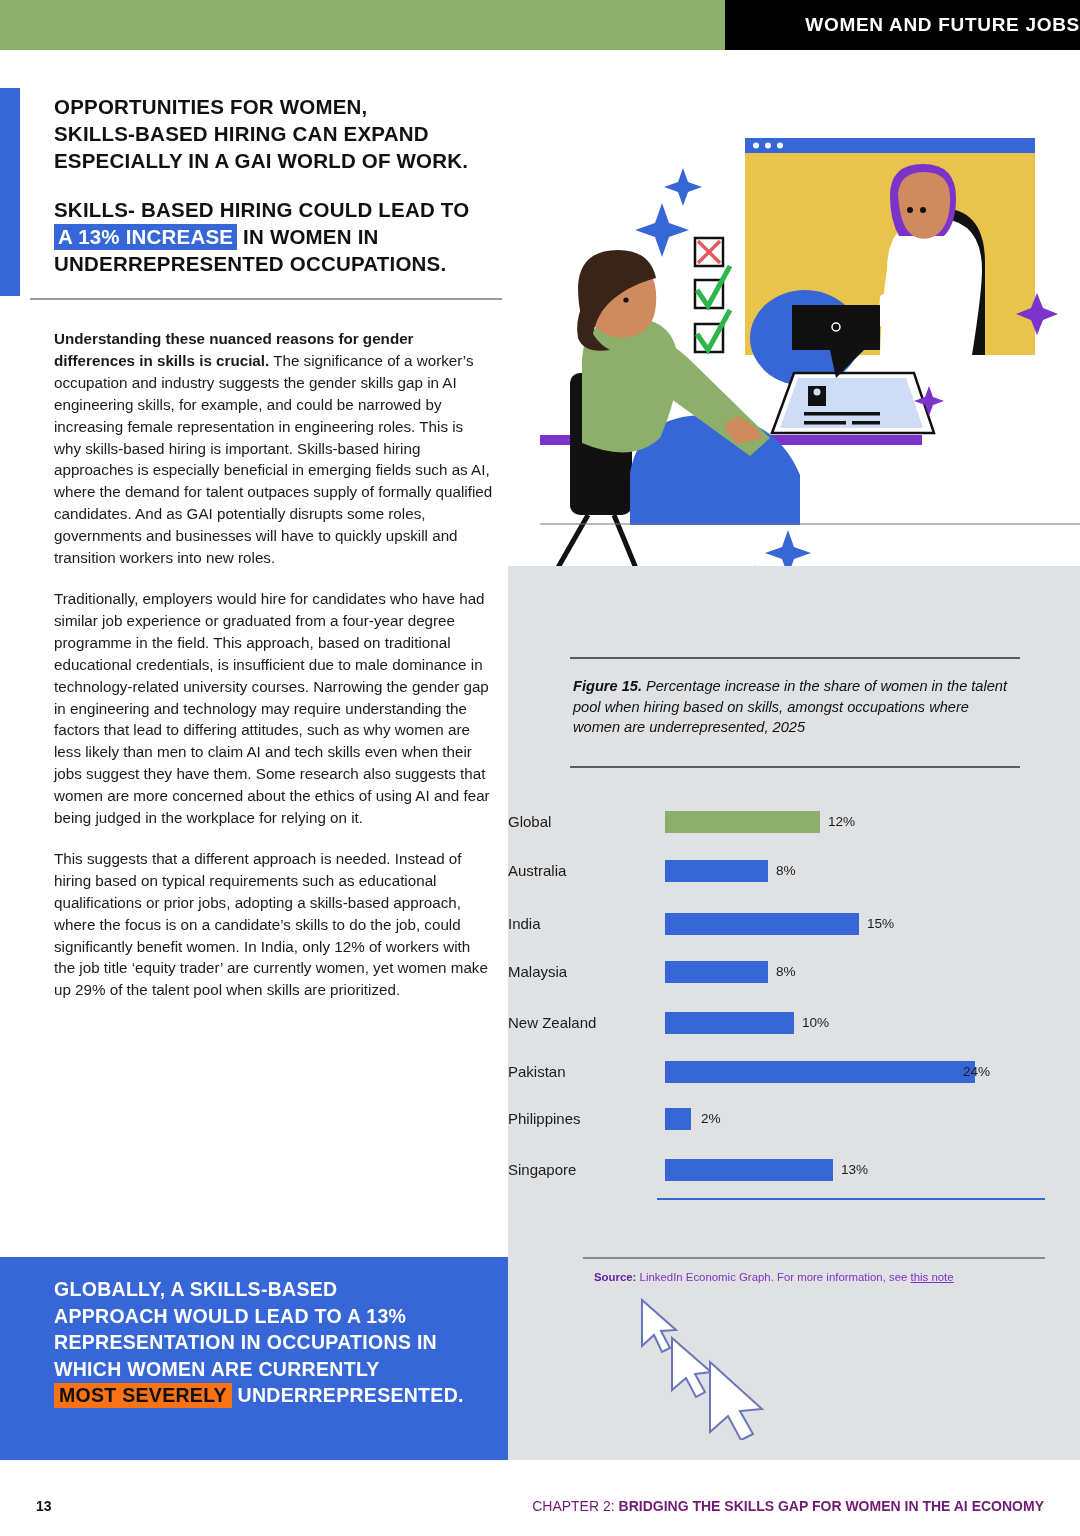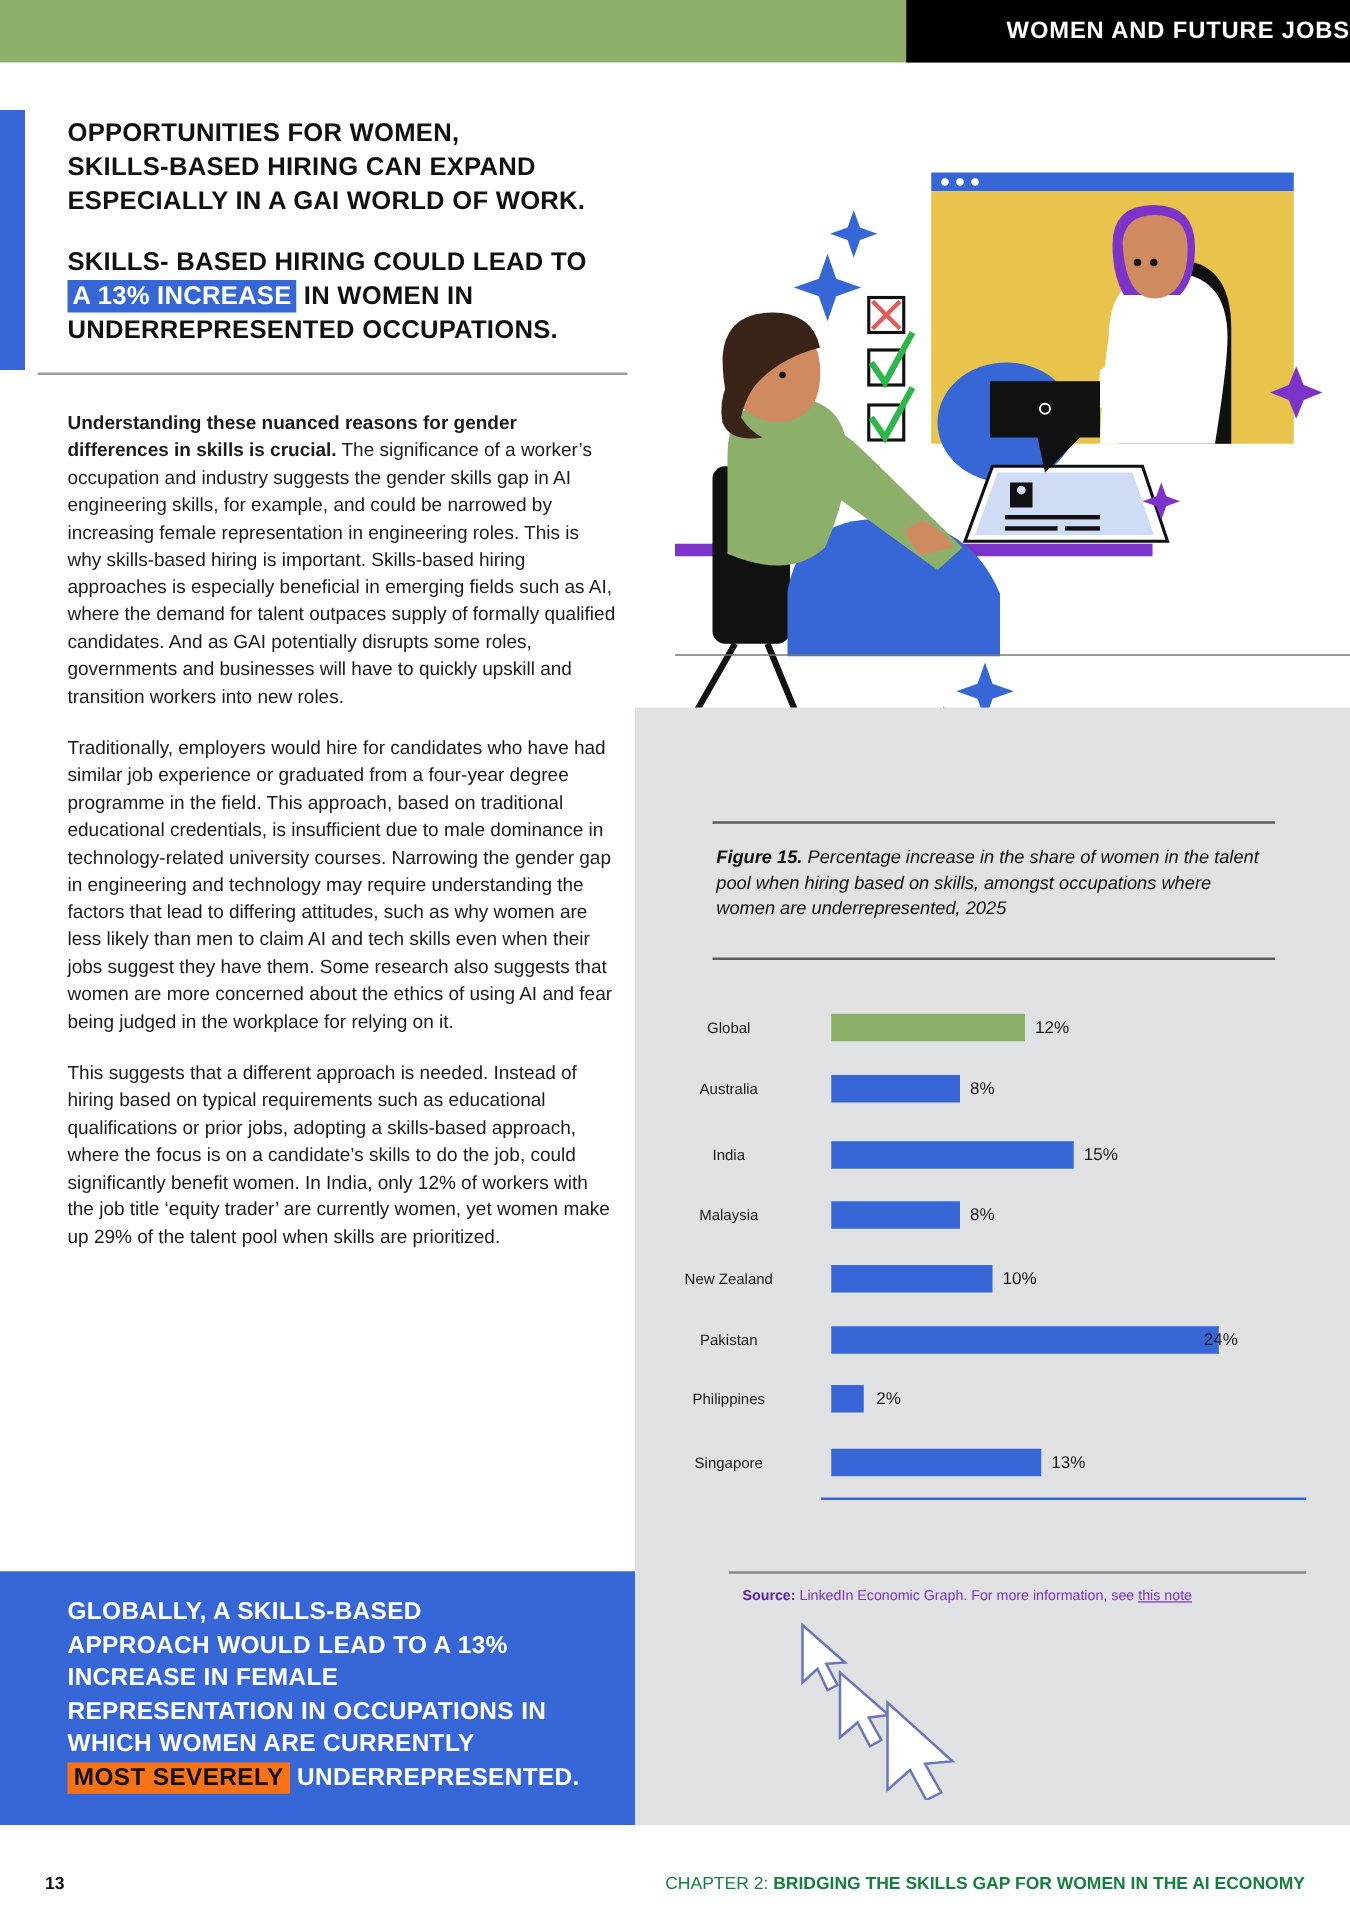--- a/index.html
+++ b/index.html
@@ -53,22 +53,22 @@
   .fig-caption {
     position:absolute; left:573px; top:676px; width:446px;
     font-style:italic; font-size:14.6px; line-height:20.5px; color:#111111;
   }
   .fig-caption b { font-style:italic; font-weight:bold; }
 
   
   .chart { position:absolute; left:508px; top:790px; width:572px; height:440px; }
   .chart-row { position:absolute; height:28px; }
   .cat-label {
-    position:absolute; right:0; width:150px; text-align:center;
-    font-size:12px; color:#1b1b1b; line-height:28px; white-space:nowrap;
+    position:absolute; right:0; width:150px; text-align:left;
+    font-size:15px; color:#1b1b1b; line-height:28px; white-space:nowrap;
   }
   .bar { position:absolute; height:22px; top:3px; }
   .bar.blue { background:#3767d6; }
   .bar.green { background:#8cb06a; }
   .bar-value {
     position:absolute; font-size:13.6px; color:#1b1b1b; line-height:28px; white-space:nowrap;
   }
   .axis-line { position:absolute; left:657px; top:1198px; width:388px; height:1.6px; background:#3767d6; }
   .axis-ticks { position:absolute; left:508px; top:1206px; width:572px; height:24px; }
 
@@ -90,21 +90,21 @@
   }
   .callout-text {
     position:absolute; left:54px; top:1276px; width:458px;
     color:#ffffff; font-weight:bold; font-size:19.5px; line-height:26.5px;
     letter-spacing:0.3px; text-transform:uppercase;
   }
   .hl-yellow { background:#f97316; color:#111111; padding:1px 5px 2px 5px; }
 
   
   .footer-page { position:absolute; left:36px; top:1498px; font-size:14px; font-weight:bold; color:#111111; }
-  .footer-chapter { position:absolute; right:36px; top:1498px; font-size:14px; color:#15803d; white-space:nowrap; }
+  .footer-chapter { position:absolute; right:36px; top:1498px; font-size:14px; color:#701a75; white-space:nowrap; }
   .footer-chapter b { font-weight:bold; }
 </style>
 </head>
 <body>
 
 <div class="header-band"></div>
 <div class="header-black"></div>
 <div class="header-title">WOMEN AND FUTURE JOBS</div>
 
 <div class="accent-bar"></div>
@@ -262,21 +262,20 @@
   <path d="M42 10 L42 56 L54 45 L62 62 L70 58 L61 41 L76 40 Z" fill="#ffffff" stroke="#6a76bb" stroke-width="2"></path>
   <path d="M72 48 L72 100 L86 88 L96 107 L105 102 L95 84 L111 82 Z" fill="#ffffff" stroke="#6a76bb" stroke-width="2"></path>
   <path d="M110 72 L110 142 L128 126 L141 150 L153 144 L140 121 L162 119 Z" fill="#ffffff" stroke="#6a76bb" stroke-width="2"></path>
 </svg>
 </div>
 
 <div class="callout"></div>
 <div class="callout-text">
   <span style="display:block">GLOBALLY, A SKILLS-BASED</span>
   <span style="display:block">APPROACH WOULD LEAD TO A 13%</span>
-  <span style="display:block">INCREASE IN FEMALE</span>
   <span style="display:block">REPRESENTATION IN OCCUPATIONS IN</span>
   <span style="display:block">WHICH WOMEN ARE CURRENTLY</span>
   <span style="display:block"><span class="hl-yellow">MOST SEVERELY</span><span> UNDERREPRESENTED.</span></span>
 </div>
 
 <div class="footer-page">13</div>
 <div class="footer-chapter">
   <span>CHAPTER 2: </span><b>BRIDGING THE SKILLS GAP FOR WOMEN IN THE AI ECONOMY</b>
 </div>
 

